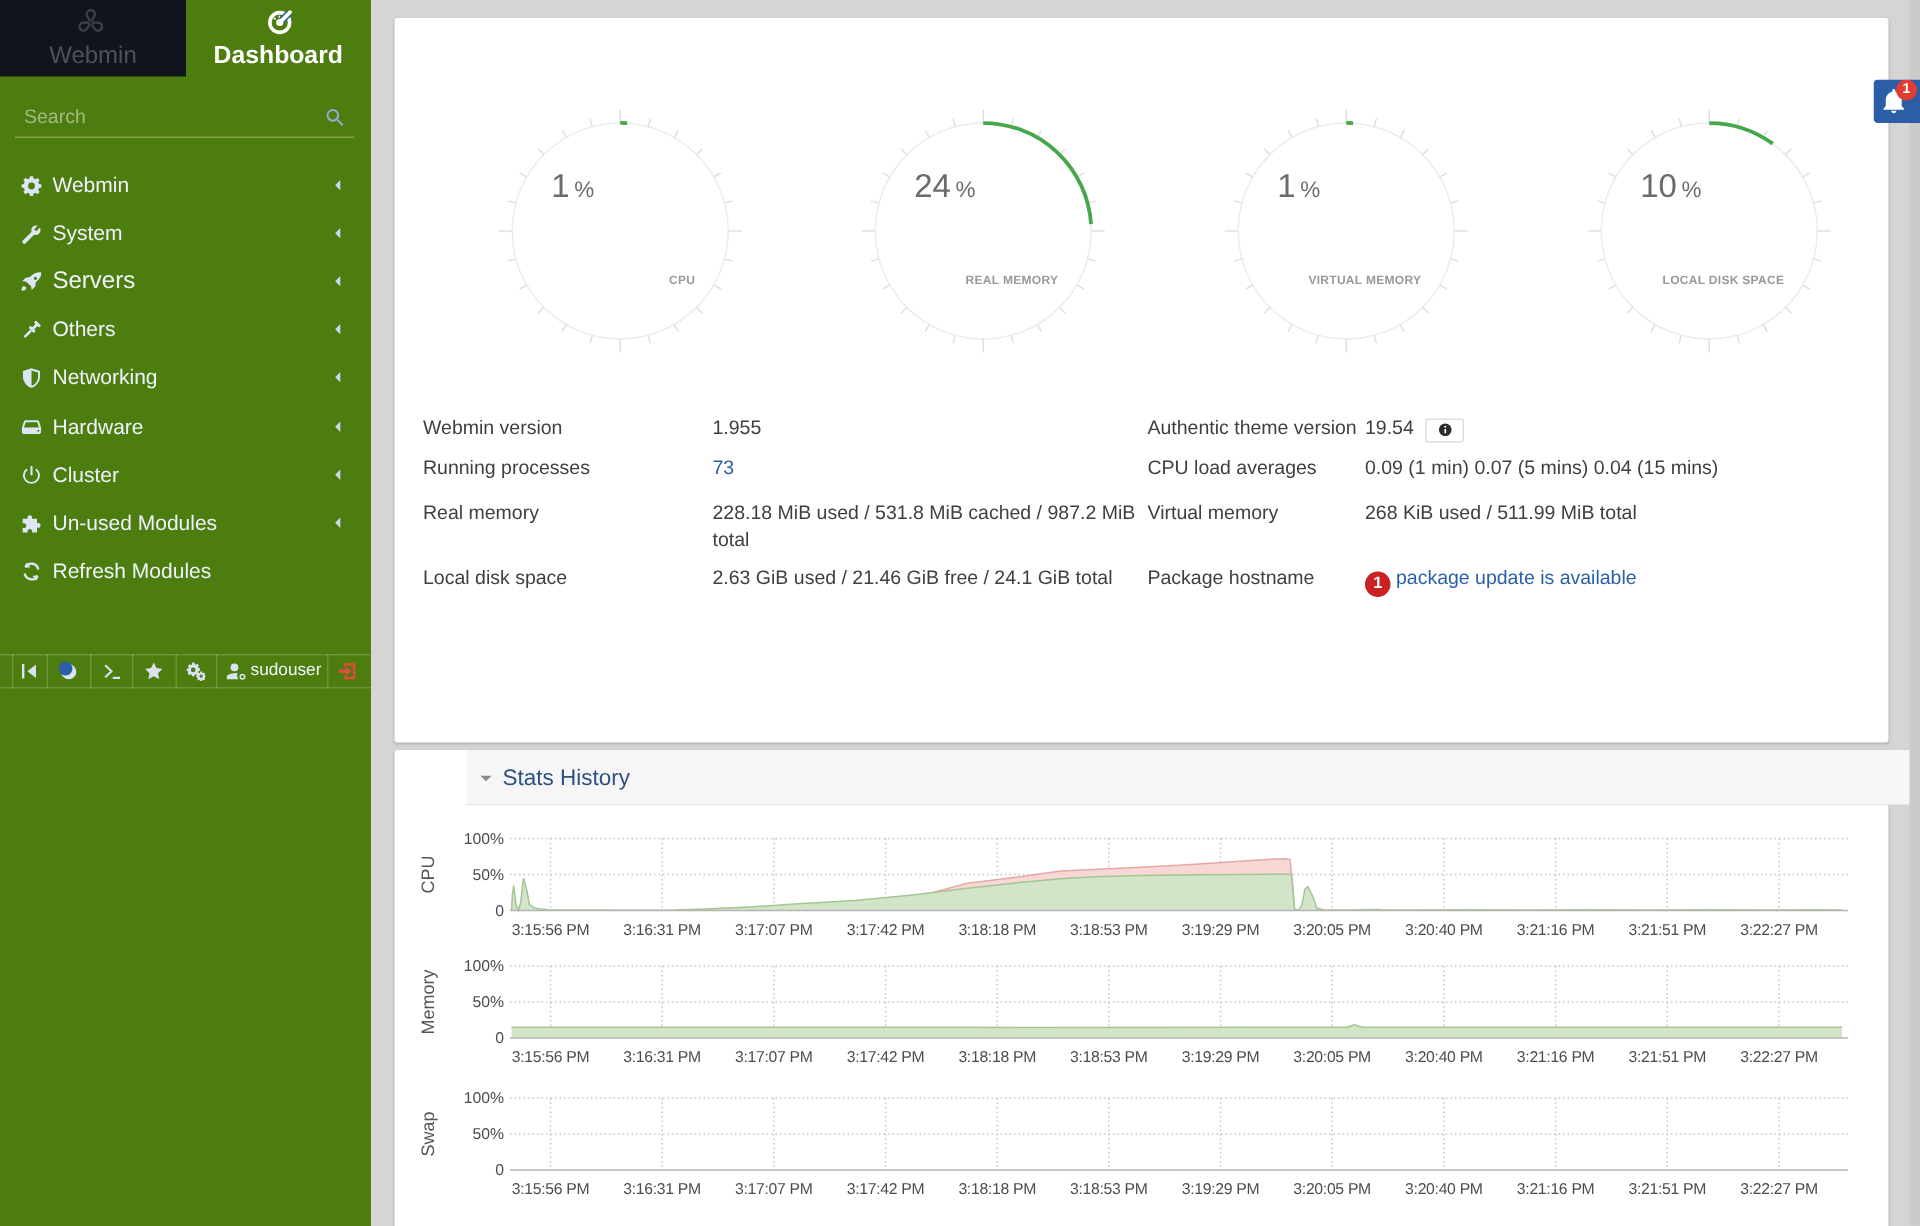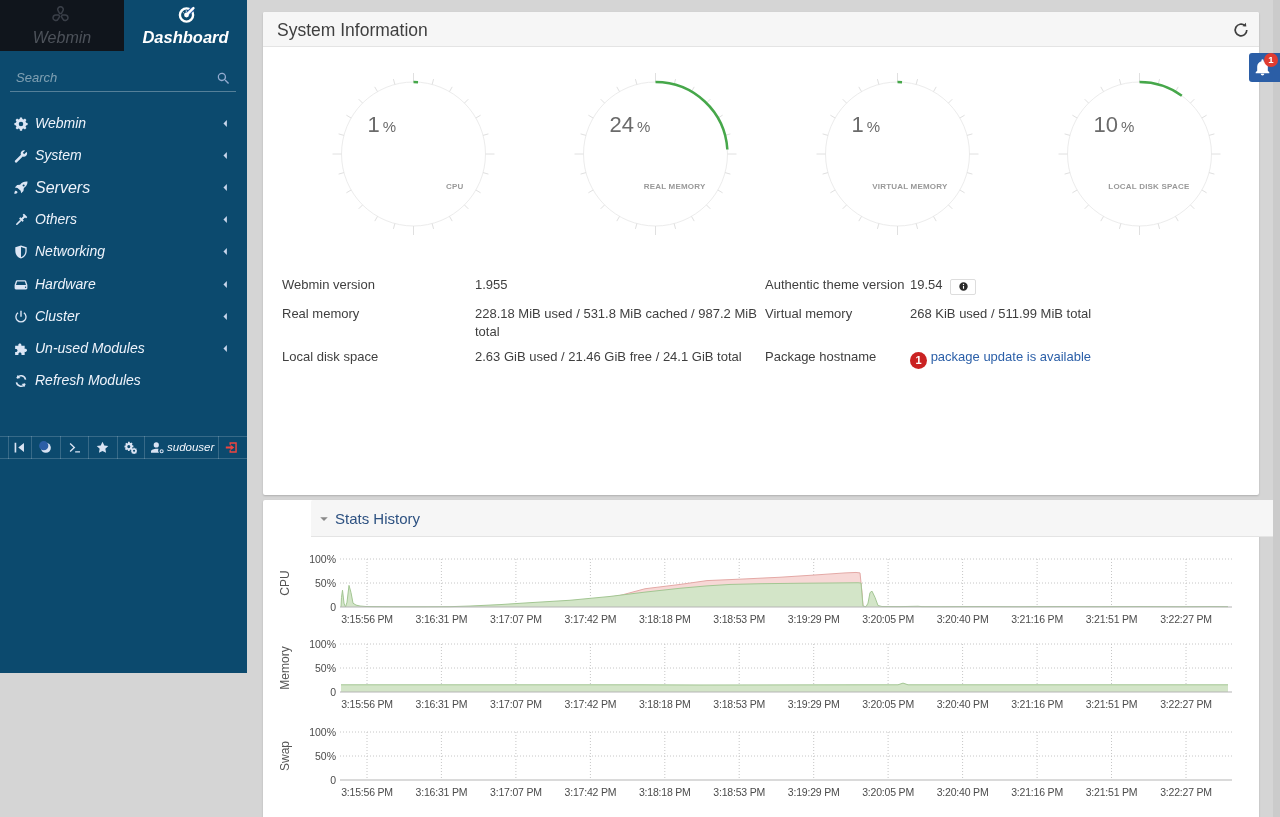--- a/index.html
+++ b/index.html
@@ -1,17 +1,17 @@
 <!DOCTYPE html>
 <html><head><meta charset="utf-8"><style>
 * { margin:0; padding:0; box-sizing:border-box; }
 html,body { width:1280px; height:817px; overflow:hidden; background:#d5d5d5;
   font-family:"Liberation Sans", sans-serif; }
 a { color:#2b5fa8; text-decoration:none; }
-.sidebar { position:fixed; left:0; top:0; width:247px; height:673px; background:#0c4a6e; z-index:5;font-style:italic; }
+.sidebar { position:fixed; left:0; top:0; width:247px; height:817px; background:#4d7c0f; z-index:5; }
 .tab-webmin { position:absolute; left:0; top:0; width:124px; height:51px; background:#10151c; }
 .tab-webmin .t { position:absolute; left:0; top:29px; width:124px; text-align:center; font-size:16px; color:#4d525a; }
 .tab-dash .t { position:absolute; left:124px; top:28px; width:123px; text-align:center; font-size:16.5px; font-weight:bold; color:#fff; }
 .search-ph { position:absolute; left:16px; top:70px; font-size:13px; color:rgba(255,255,255,0.47); }
 .search-line { position:absolute; left:10px; top:91px; width:226px; height:1px; background:rgba(255,255,255,0.30); }
 .content { position:absolute; left:0; top:0; width:1280px; height:817px; }
 .panel1 { position:absolute; left:263px; top:12px; width:996px; height:483px; background:#fff;
   border-radius:2px; box-shadow:0 1px 2px rgba(0,0,0,0.18); }
 .phead { position:absolute; left:0; top:0; width:100%; height:35px; background:#f6f6f6;
   border-bottom:1px solid #e4e4e4; border-radius:2px 2px 0 0; }
@@ -28,42 +28,41 @@
 .ibtn { display:inline-block; width:26px; height:16px; border:1px solid #ddd; border-radius:2px;
   background:#fff; text-align:center; line-height:14px; vertical-align:-2px; margin-left:4px; }
 .badge { display:inline-block; width:17px; height:17px; border-radius:50%; background:#ca2222;
   color:#fff; font-size:11px; font-weight:bold; text-align:center; line-height:17px; vertical-align:-3px; }
 .bell-btn { position:fixed; left:1249px; top:53px; width:31px; height:29px; background:#2b5ea6;
   border-radius:3px 0 0 3px; z-index:30; }
 </style></head>
 <body>
 <div class="content">
   <div class="panel1">
-    <div class="phead">
-        <div class="t">System Information</div>
-      <svg style="position:absolute;right:10px;top:10px" width="16" height="16" viewBox="0 0 16 16" fill="none">
-          <path d="M13.8 8A5.8 5.8 0 1 1 11.9 3.7" stroke="#3f3f3f" stroke-width="1.7"></path>
-          <path d="M12.9 0.8 l0.4 3.8-3.8-0.4z" fill="#3f3f3f"></path>
-        </svg>
-    </div>
     <table class="sysinfo">
         <colgroup>
           <col style="width:193px" class="c1">
           <col style="width:290px">
           <col style="width:145px">
           <col>
         </colgroup>
         <tbody>
           <tr style="height:27.5px">
             <td class="lb" style="">Webmin version</td>
             <td class="vl" style="">1.955</td>
             <td class="lb" style="">Authentic theme version</td>
             <td class="vl" style="">19.54 <span class="ibtn"><svg width="9" height="9" viewBox="0 0 16 16" fill="#2b2b2b">
                   <path d="M8 .5A7.5 7.5 0 1 0 8 15.5 7.5 7.5 0 0 0 8 .5zM9 12H7V7h2zM8 5.7A1.2 1.2 0 1 1 8 3.3a1.2 1.2 0 0 1 0 2.4z"></path>
                 </svg></span></td>
+          </tr>
+          <tr style="height:27.5px">
+            <td class="lb" style="">Running processes</td>
+            <td class="vl" style=""><a>73</a></td>
+            <td class="lb" style="">CPU load averages</td>
+            <td class="vl" style="">0.09 (1 min) 0.07 (5 mins) 0.04 (15 mins)</td>
           </tr>
           <tr style="height:45px">
             <td class="lb" style=" padding-top:6.5px;">Real memory</td>
             <td class="vl" style=" padding-top:6.5px;">228.18 MiB used / 531.8 MiB cached / 987.2 MiB total</td>
             <td class="lb" style=" padding-top:6.5px;">Virtual memory</td>
             <td class="vl" style=" padding-top:6.5px;margin-top:29px;">268 KiB used / 511.99 MiB total</td>
           </tr>
           <tr style="height:27.5px">
             <td class="lb" style="">Local disk space</td>
             <td class="vl" style="">2.63 GiB used / 21.46 GiB free / 24.1 GiB total</td>

